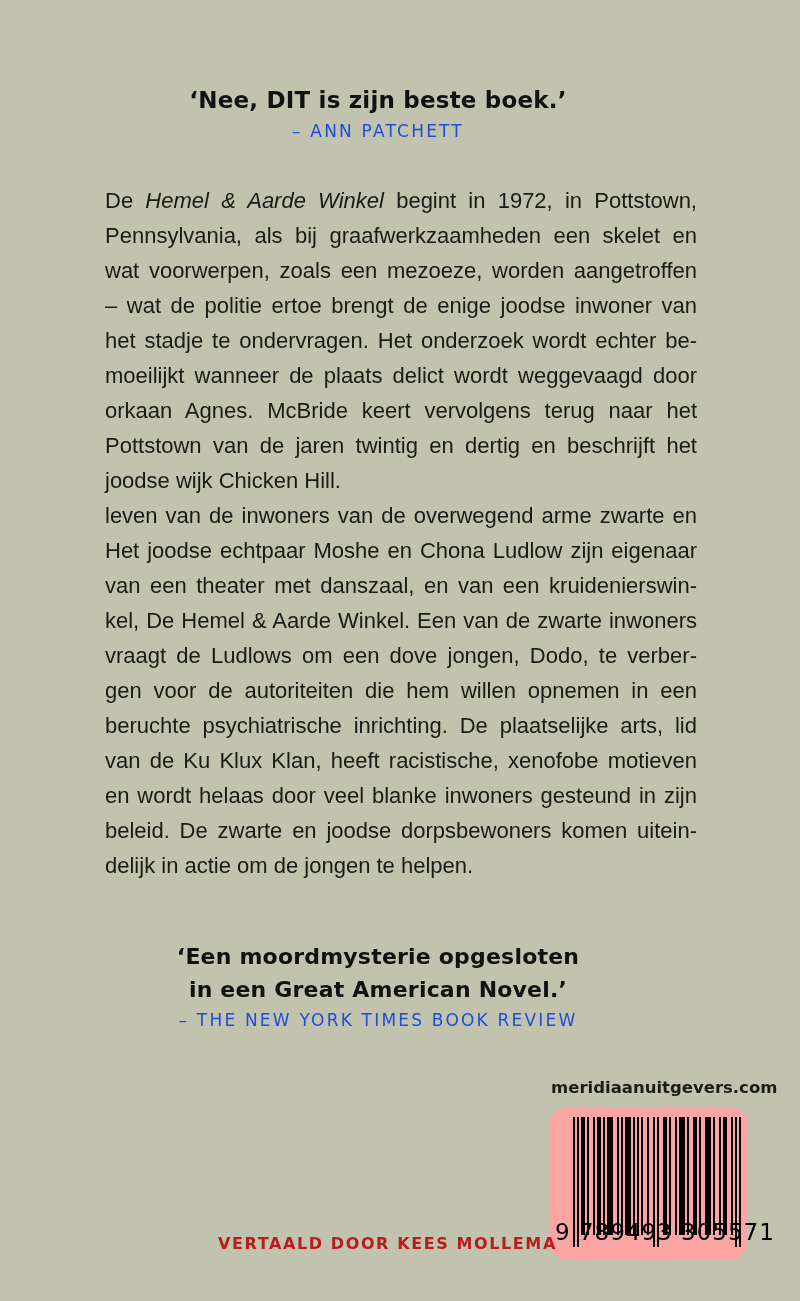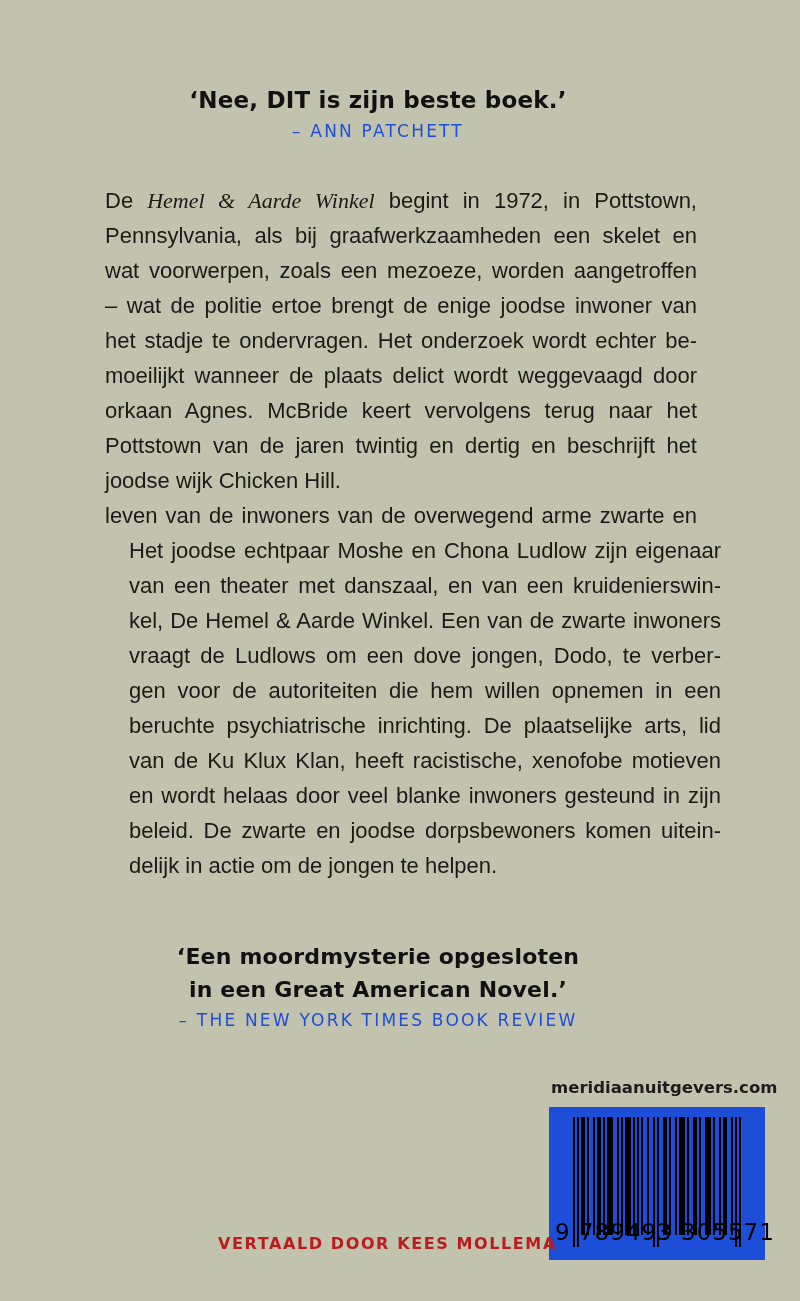--- a/index.html
+++ b/index.html
@@ -54,39 +54,40 @@
     .body-text .line {
       display: block;
       text-align: justify;
       text-align-last: justify;
       white-space: nowrap;
     }
     .body-text .line.last {
       text-align-last: left;
     }
     #para1 { top: 183px; }
-    #para2 { top: 533px; margin-left: 24px; }
-    .title-italic { font-style: italic; font-family: Liberation Serif, serif; }
+    #para2 { top: 533px; }
+    .title-italic { font-style: italic; }
 
     .website {
       position: absolute;
       left: 551px;
       top: 1078px;
       font-family: "DejaVu Sans", sans-serif;
       font-size: 16.5px;
       font-weight: bold;
       color: #1c1c18;
     }
     .barcode-box {
       position: absolute;
       left: 549px;
       top: 1107px;
-      width: 216px;
+      width: 199px;
       height: 153px;
-      background: #1d4ed8;
+      background: #fca5a5;
+      border-radius: 19px;
     }
     .barcode-svg {
       position: absolute;
       left: 0;
       top: 0;
     }
     .isbn-digits {
       position: absolute;
       left: 6px;
       top: 112px;

